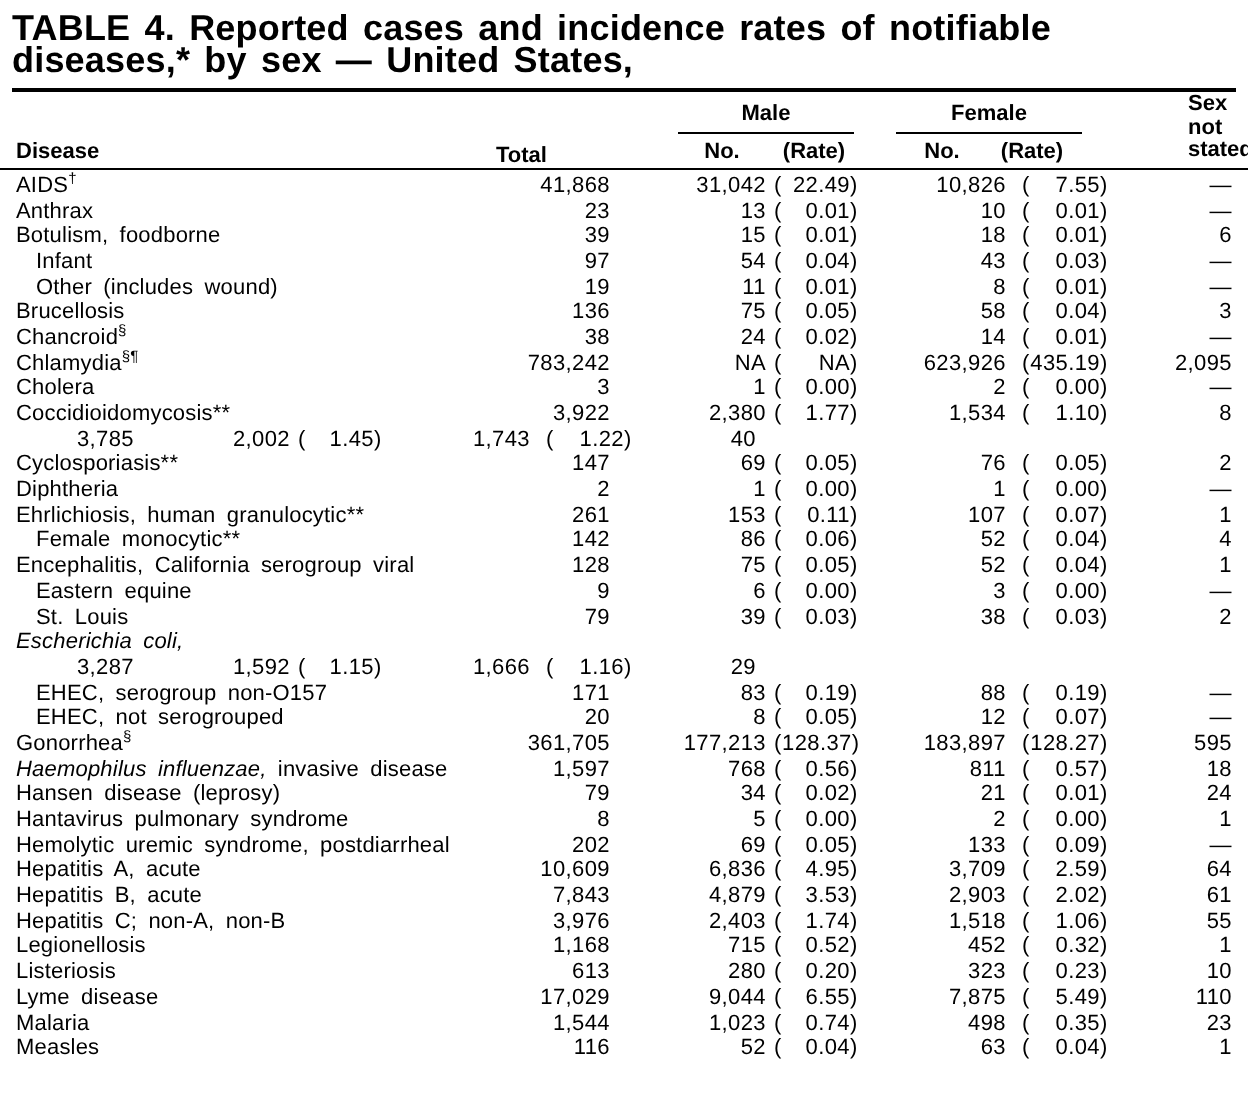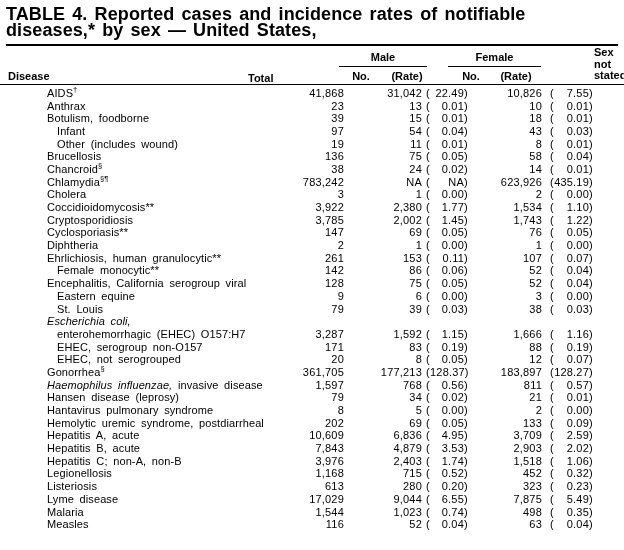--- a/index.html
+++ b/index.html
@@ -37,21 +37,21 @@
   .h-female-no   { position: absolute; left: 450px; top: 24px; width: 42px; text-align: center; }
   .h-female-rate { position: absolute; left: 494px; top: 24px; width: 44px; text-align: center; }
   .h-ns { position: absolute; left: 594px; top: 1px; width: 56px; line-height: 11.5px; }
 
   .rule-header {
     position: absolute; left: 0px; top: 84px; width: 624px;
     border-top: 1.5px solid #000;
   }
 
   
-  .tbody { position: absolute; left: 0; top: 86.5px; width: 624px; padding-left: 39px; }
+  .tbody { position: absolute; left: 0; top: 86.5px; width: 624px; }
   .row { display: flex; height: 12.7px; align-items: center; font-size: 11px; }
   .c-disease { flex: none; width: 238px; padding-left: 8px; white-space: nowrap; word-spacing: 2.5px; letter-spacing: 0.1px; }
   .row.indent .c-disease { padding-left: 18px; }
   .c-disease sup { font-size: 7.5px; vertical-align: super; line-height: 0; }
   .c-disease i { font-style: italic; }
   .num { letter-spacing: 0.2px; }
   .c-total { flex: none; width: 67px; text-align: right; }
   .c-mno   { flex: none; width: 78px; text-align: right; }
   .c-mrate { flex: none; width: 42px; margin-left: 4px; display: flex; }
   .c-fno   { flex: none; width: 63px; text-align: right; margin-left: 11px; }
@@ -259,21 +259,20 @@
         </div>
         <div class="c-fno num">1,534</div>
         <div class="c-frate">
           <div class="rate-open">(</div>
           <div class="rate-num num">1.10</div>
           <div class="rate-close">)</div>
         </div>
         <div class="c-ns num">8</div>
       </div>
       <div class="row">
-        <div class="c-disease">Cryptosporidiosis</div>
         <div class="c-total num">3,785</div>
         <div class="c-mno num">2,002</div>
         <div class="c-mrate">
           <div class="rate-open">(</div>
           <div class="rate-num num">1.45</div>
           <div class="rate-close">)</div>
         </div>
         <div class="c-fno num">1,743</div>
         <div class="c-frate">
           <div class="rate-open">(</div>
@@ -404,21 +403,20 @@
       <div class="row">
         <div class="c-disease"><i>Escherichia coli,</i></div>
         <div class="c-total num"></div>
         <div class="c-mno num"></div>
         <div class="c-mrate"></div>
         <div class="c-fno num"></div>
         <div class="c-frate"></div>
         <div class="c-ns num"></div>
       </div>
       <div class="row indent">
-        <div class="c-disease">enterohemorrhagic (EHEC) O157:H7</div>
         <div class="c-total num">3,287</div>
         <div class="c-mno num">1,592</div>
         <div class="c-mrate">
           <div class="rate-open">(</div>
           <div class="rate-num num">1.15</div>
           <div class="rate-close">)</div>
         </div>
         <div class="c-fno num">1,666</div>
         <div class="c-frate">
           <div class="rate-open">(</div>

